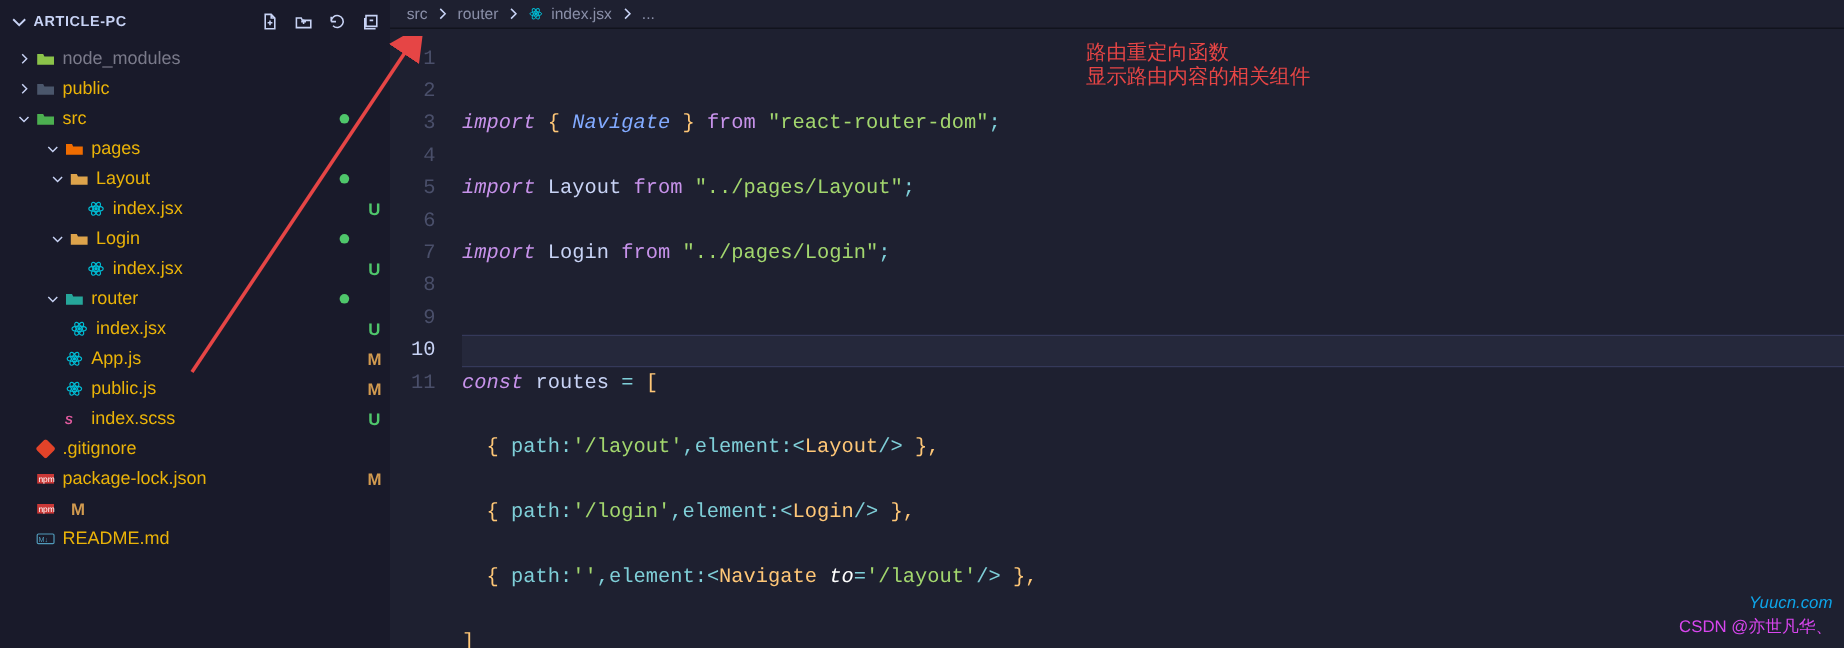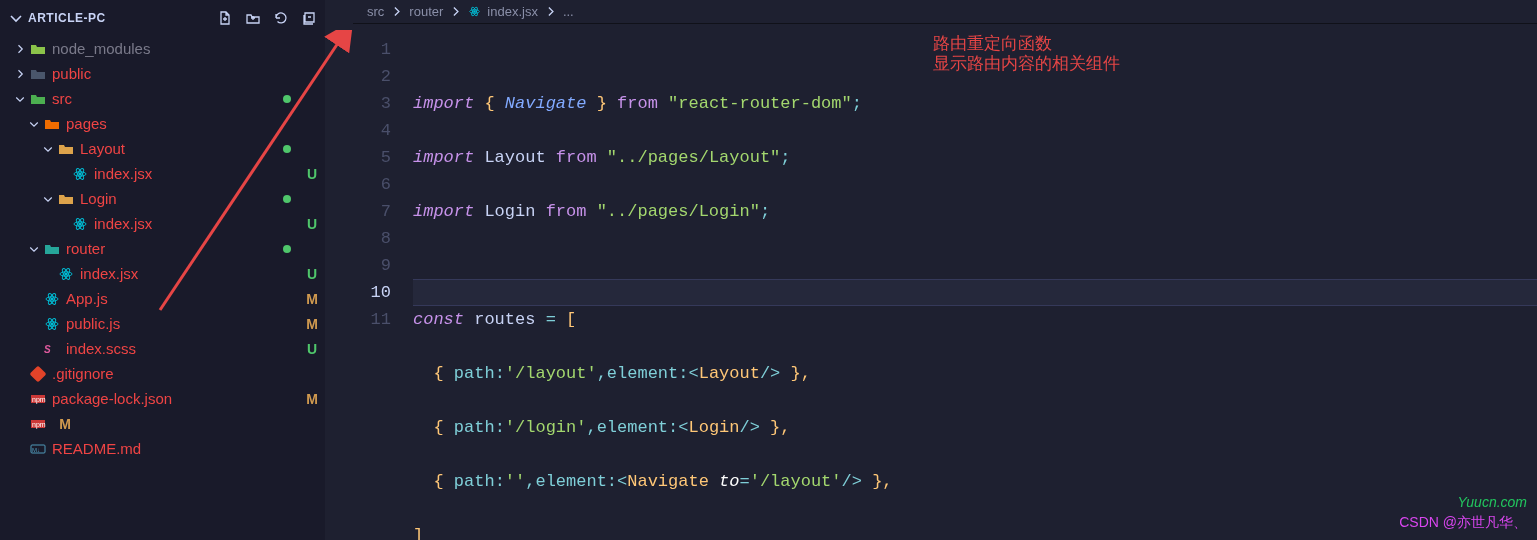--- a/index.html
+++ b/index.html
@@ -1,55 +1,55 @@
 <!DOCTYPE html>
 <html><head>
 <meta charset="utf-8">
 <style>
 * { margin:0; padding:0; box-sizing:border-box; }
 body { font-family:"Segoe UI","Consolas",sans-serif; font-size:14px; background:#1e2030; color:#c8d3f5; width:1537px; height:540px; overflow:hidden; position:relative; }
-.app { display:flex; height:100%;gap:28px; }
+.app { display:flex; height:100%; }
 .sidebar { width:325px; background:#191a2a; display:flex; flex-direction:column; }
 .sb-header { display:flex; align-items:center; height:36px; padding:0 8px; }
 .sb-title { font-size:12px; font-weight:600; letter-spacing:.5px; color:#c8d3f5; flex:1; display:flex; align-items:center; gap:4px; }
 .sb-actions { display:flex; gap:12px; color:#c8d3f5; }
 .sb-actions svg, .sb-title svg { width:16px; height:16px; }
 .tree { flex:1; overflow:auto; }
 .row { display:flex; align-items:center; height:25px; cursor:pointer; font-size:15px; }
 .rarrow { width:16px; display:flex; align-items:center; justify-content:center; }
 .rarrow svg { width:12px; height:12px; }
 .ricon { width:20px; display:flex; align-items:center; justify-content:center; margin-right:4px; }
 .ricon svg { width:16px; height:16px; }
-.rlabel { flex:1; color:#ef4444; }
+.rlabel { flex:1; color:#eab308; }
 .dim .rlabel { color:#7a7a8a; }
 .rstatus { width:26px; text-align:center; font-weight:600; font-size:14px; }
 .sU { color:#4fc66b; }
 .sM { color:#d19a4f; }
 .dot { width:8px; height:8px; border-radius:50%; background:#4fc66b; margin-right:8px; }
-.i1 { padding-left:12px; } .i2 { padding-left:26px; } .i3 { padding-left:40px; } .i4 { padding-left:54px; }
+.i1 { padding-left:12px; } .i2 { padding-left:36px; } .i3 { padding-left:40px; } .i4 { padding-left:54px; }
 .editor { flex:1; background:#1e2030; display:flex; flex-direction:column; position:relative; }
 .crumbs { height:24px; display:flex; align-items:center; padding-left:14px; gap:6px; font-size:13px; color:#8a8fa8; border-bottom:1px solid #101119; }
 .crumbs svg { width:13px; height:13px; }
 .code { flex:1; display:flex; font-family:"Consolas","Courier New",monospace; font-size:17px; line-height:27px; overflow:hidden; }
 .gutter { width:60px; text-align:right; padding-right:22px; color:#4a4f6a; padding-top:12px; user-select:none; }
 .gutter .cur { color:#c8d3f5; }
 .src { flex:1; padding-top:12px; white-space:pre; position:relative; }
 .tk-kw { color:#c792ea; font-style:italic;text-align:center; }
 .tk-br { color:#ffc777; }
 .tk-var { color:#c8d3f5; }
 .tk-nav { color:#82aaff; font-style:italic; }
 .tk-from { color:#c792ea; }
 .tk-str { color:#a3d76e; }
 .tk-punc { color:#7fcfd8; }
 .tk-comp { color:#ffc777; }
 .tk-prop { color:#7fcfd8; }
 .tk-attr { color:#ffffff; font-style:italic; }
 .annot { position:absolute; color:#e64545; font-size:17px; font-weight:400; pointer-events:none; }
 .arrow-overlay { position:absolute; pointer-events:none; }
-.watermark1 { position:absolute; bottom:30px; right:10px; color:#22c55e; font-size:14px; font-style:italic;margin-left:23px; }
+.watermark1 { position:absolute; bottom:30px; right:10px; color:#0ea5e9; font-size:14px; font-style:italic;margin-left:23px; }
 .watermark2 { position:absolute; bottom:8px; right:10px; color:#d946ef; font-size:14px; }
 .curline { position:absolute; left:0; right:0; height:27px; background:rgba(60,64,90,.25); border-top:1px solid #35395a; border-bottom:1px solid #35395a; }
 .chev { fill:none; stroke:#c8d3f5; stroke-width:1.6; }
 </style>
 </head>
 <body>
 
 <div class="app">
   <div class="sidebar">
     <div class="sb-header">

